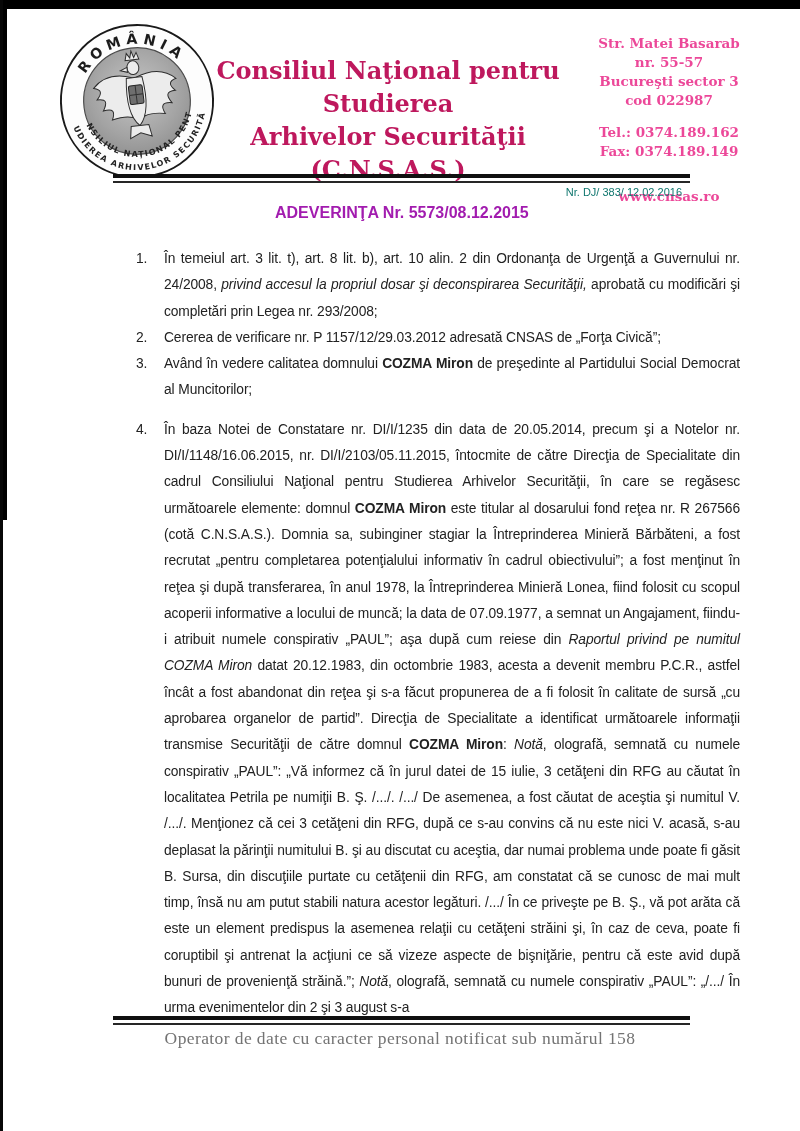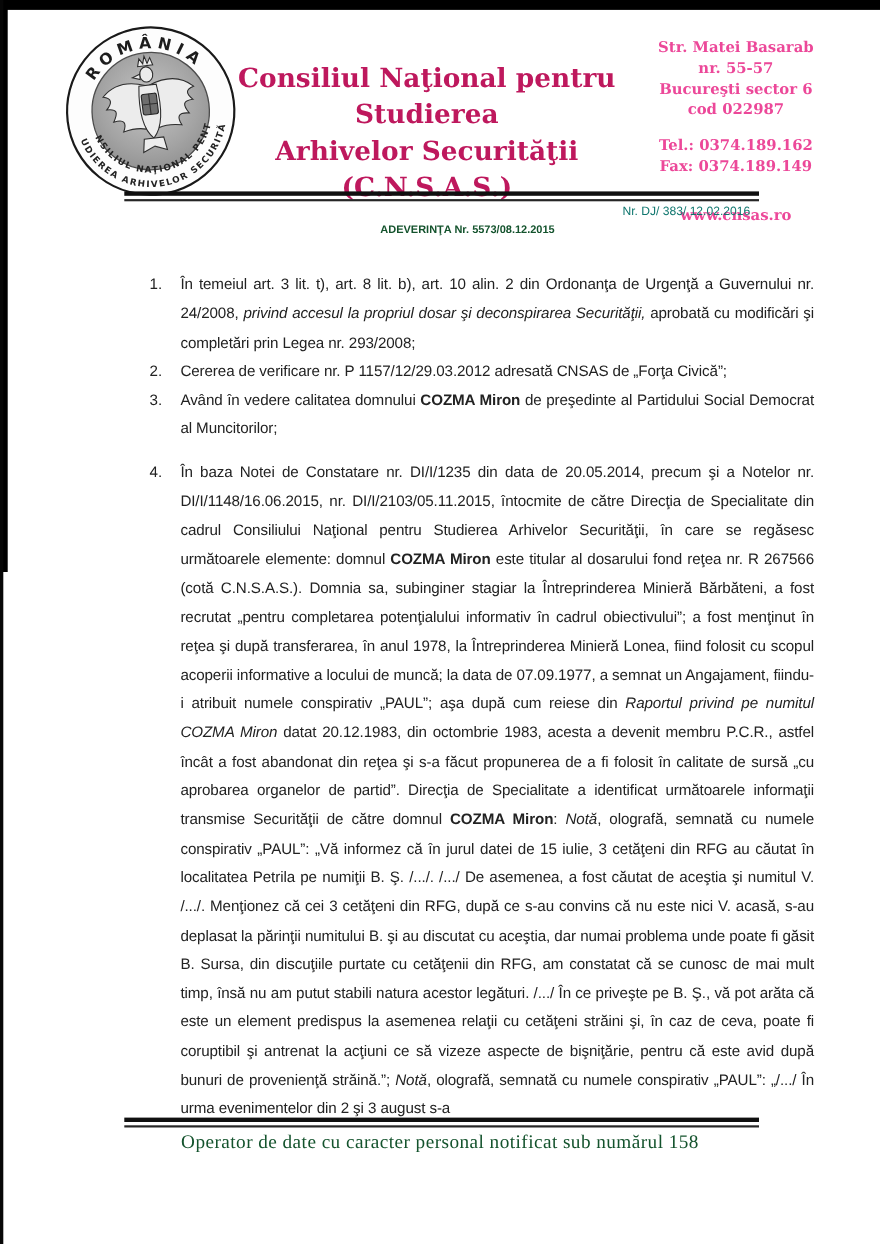--- a/index.html
+++ b/index.html
@@ -31,35 +31,35 @@
   .addr .site{margin-top:26px;}
 
   .rule{
     position:absolute;left:113px;width:577px;height:3px;
     border-top:4px solid #101010;border-bottom:2px solid #262626;background:transparent;
   }
   .rule-top{top:174px;}
   .rule-bottom{top:1016px;}
 
   .ref-number{position:absolute;right:118px;top:186px;font-size:11px;color:#0f766e;}
-  .doc-title{position:absolute;left:275px;top:204px;width:300px;text-align:center;font-weight:700;font-size:10px;color:#14532d;}
+  .doc-title{position:absolute;left:275px;top:204px;width:300px;font-weight:700;font-size:16px;color:#a21caf;}
 
   .body-list{position:absolute;left:136px;top:246px;width:604px;}
   .item{
     position:relative;padding-left:28px;text-align:justify;
     font-size:13.8px;line-height:26.3px;color:#222;letter-spacing:-0.1px;
   }
   .item .num{position:absolute;left:0;top:0;}
   .item-4{margin-top:13px;}
   .b{font-weight:700;}
   .i{font-style:italic;}
 
   .footer-notice{
     position:absolute;left:0;top:1028px;width:800px;text-align:center;
-    font-family:"Liberation Serif",serif;font-size:17.5px;letter-spacing:0.4px;color:#14532d;
+    font-family:"Liberation Serif",serif;font-size:17.5px;letter-spacing:0.4px;color:#737373;
   }
 </style>
 </head>
 <body>
 
 <div class="band-top"></div>
 <div class="band-left-thick"></div>
 <div class="band-left-thin"></div>
 <div class="speck speck-1"></div>
 <div class="speck speck-2"></div>
@@ -96,21 +96,21 @@
 <div class="org-title">
   <div>Consiliul Naţional pentru Studierea</div>
   <div>Arhivelor Securităţii</div>
   <div>(C.N.S.A.S.)</div>
 </div>
 
 <div class="addr">
   <div class="grp">
     <div>Str. Matei Basarab</div>
     <div>nr. 55-57</div>
-    <div>Bucureşti sector 6</div>
+    <div>Bucureşti sector 3</div>
     <div>cod 022987</div>
   </div>
   <div class="grp">
     <div>Tel.: 0374.189.162</div>
     <div>Fax: 0374.189.149</div>
   </div>
   <div class="site">www.cnsas.ro</div>
 </div>
 
 <div class="rule rule-top"></div>

